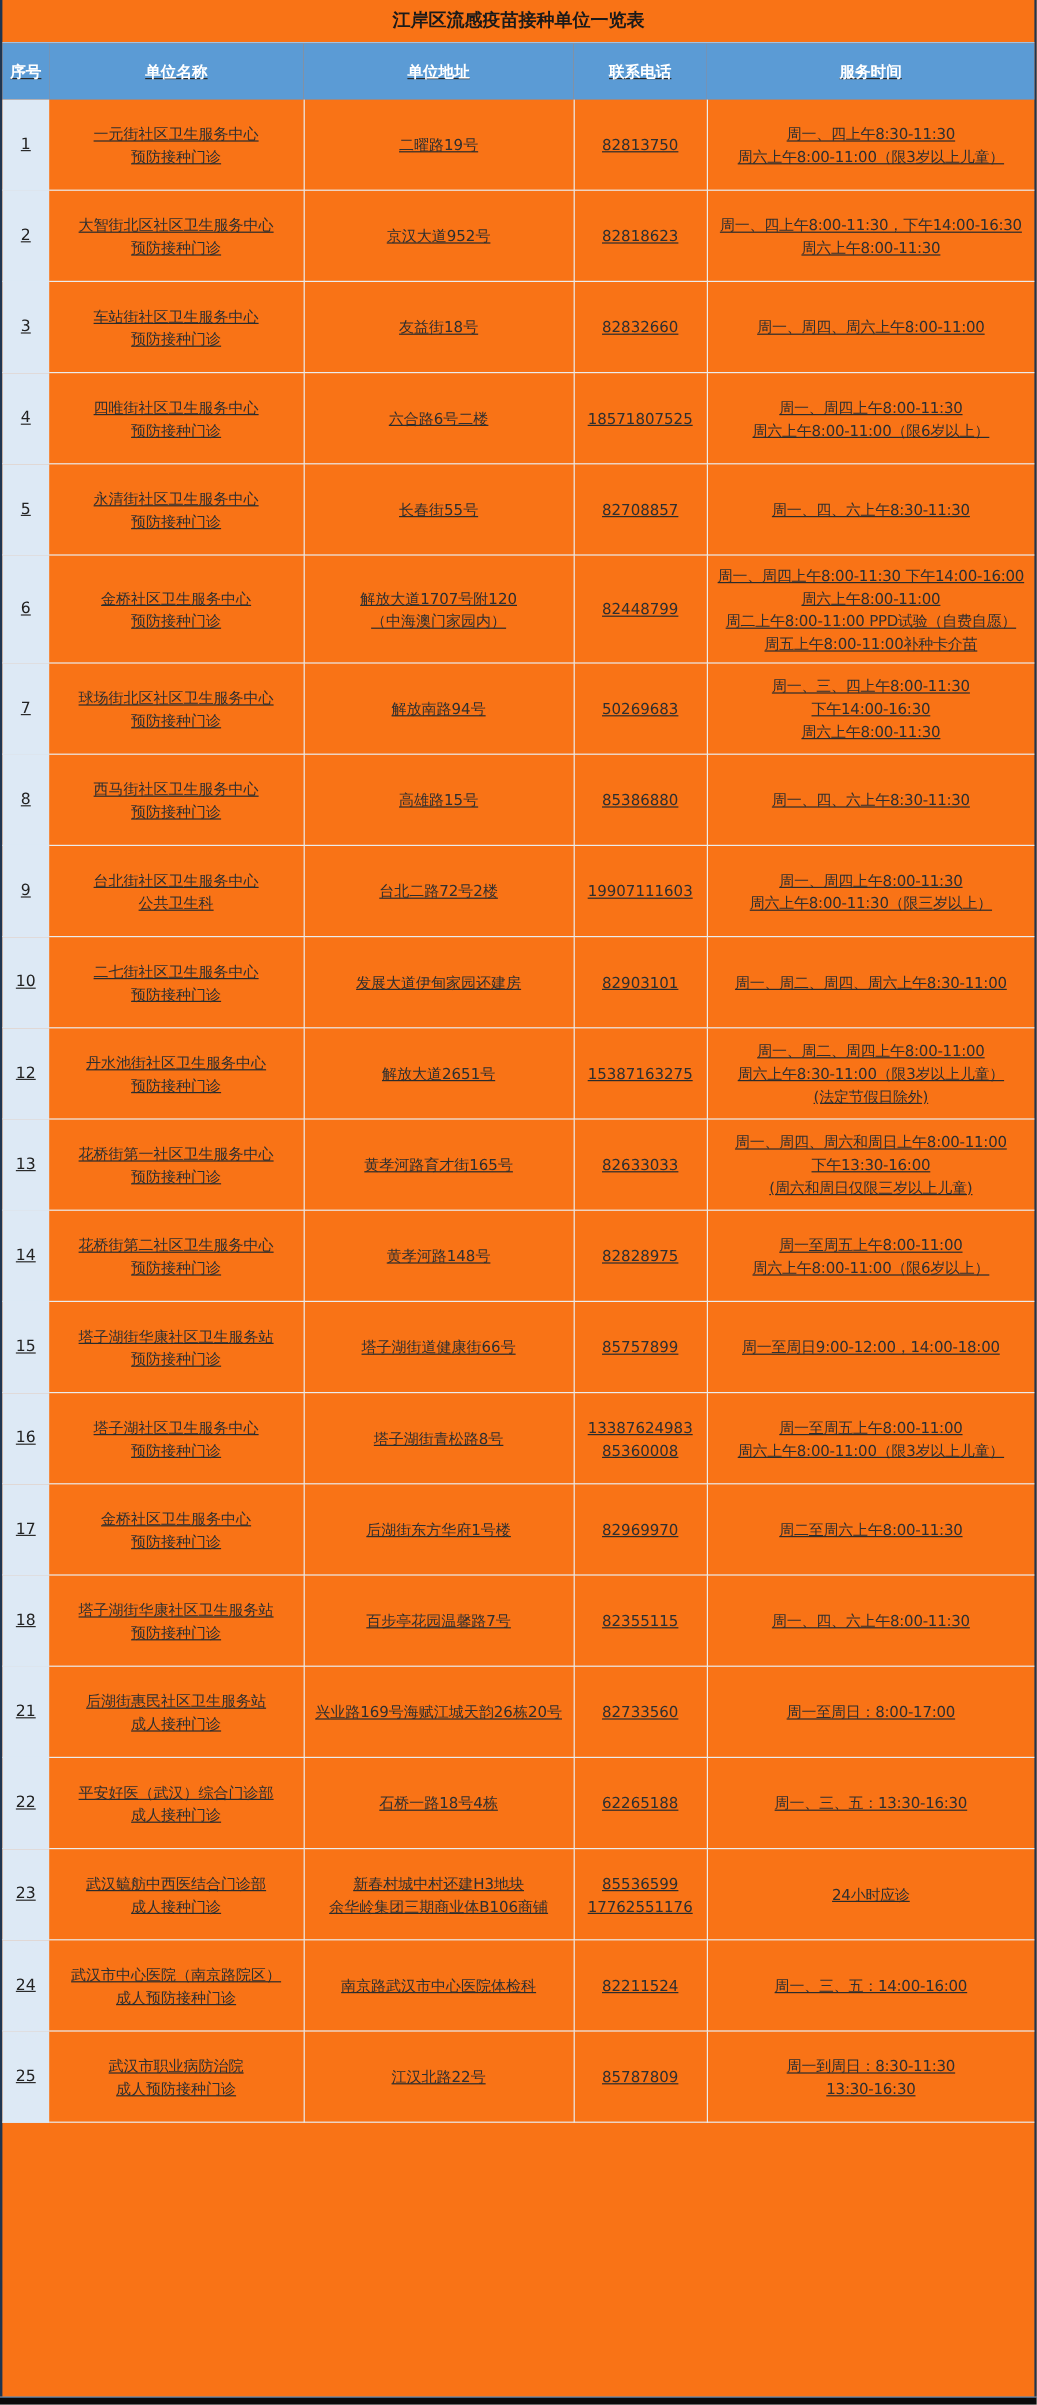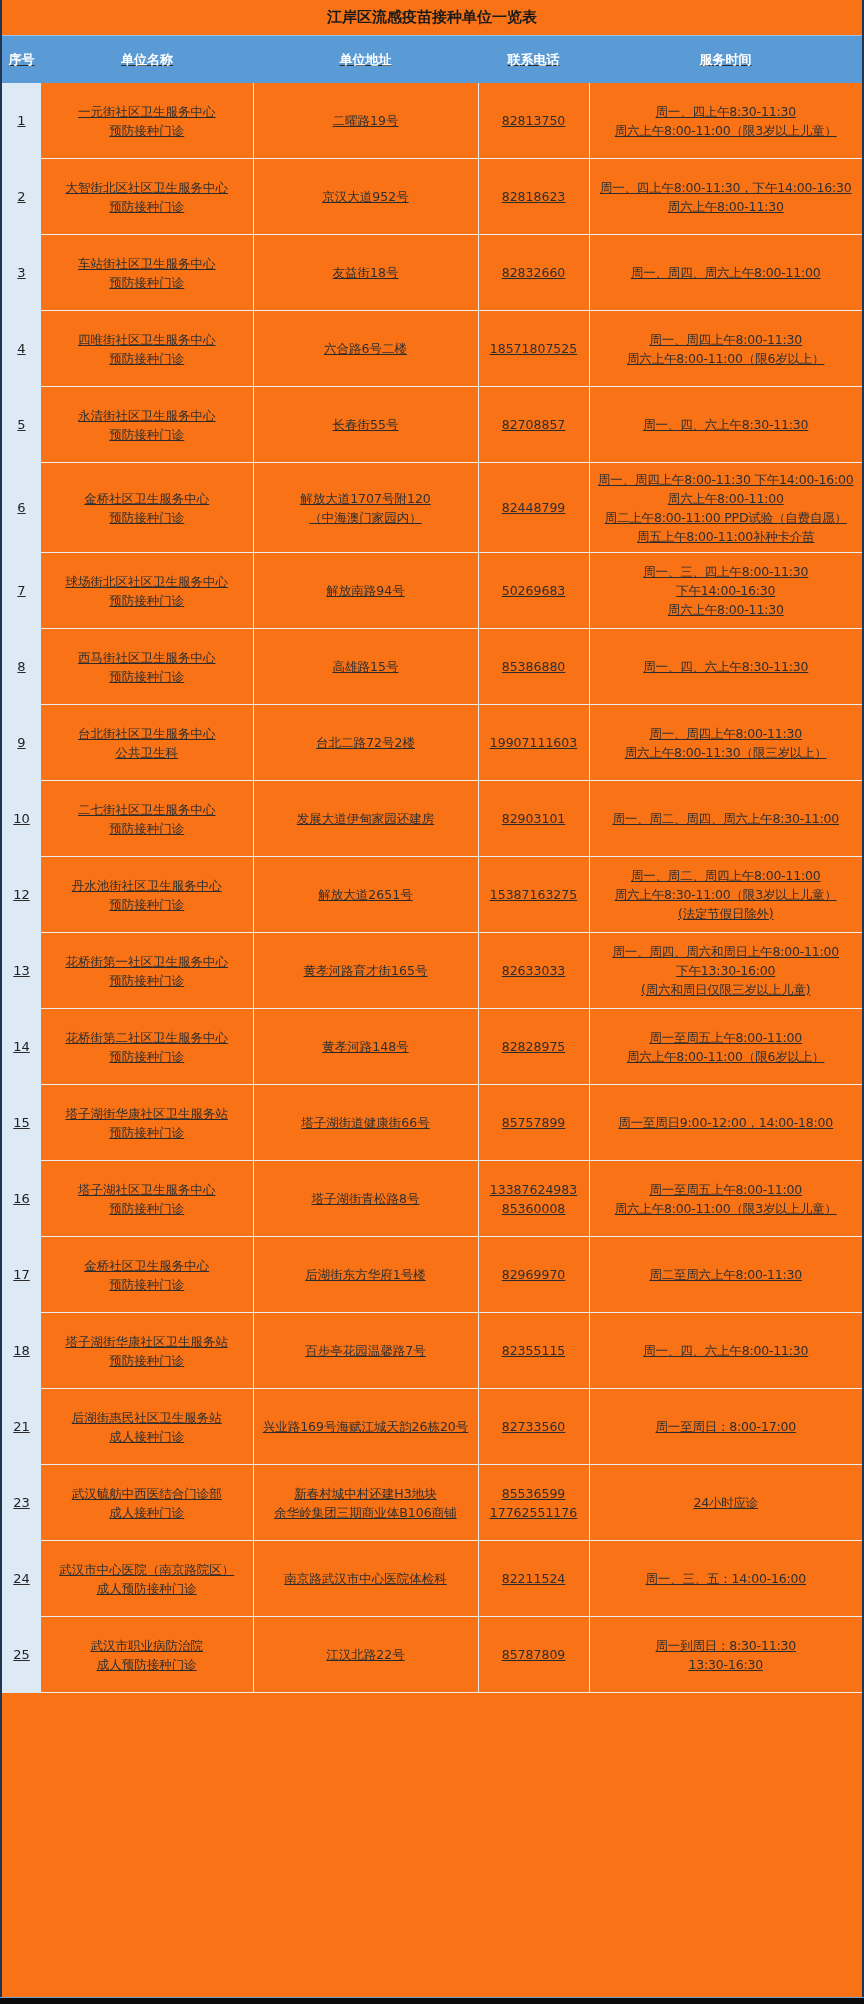--- a/index.html
+++ b/index.html
@@ -407,20 +407,36 @@
             <span class="line">兴业路169号海赋江城天韵26栋20号</span>
           </td>
           <td>
             <span class="line">82733560</span>
           </td>
           <td class="time">
             <span class="line">周一至周日：8:00-17:00</span>
           </td>
         </tr>
         <tr>
+          <td class="idx">22</td>
+          <td>
+            <span class="line">平安好医（武汉）综合门诊部</span>
+            <span class="line">成人接种门诊</span>
+          </td>
+          <td>
+            <span class="line">石桥一路18号4栋</span>
+          </td>
+          <td>
+            <span class="line">62265188</span>
+          </td>
+          <td class="time">
+            <span class="line">周一、三、五：13:30-16:30</span>
+          </td>
+        </tr>
+        <tr>
           <td class="idx">23</td>
           <td>
             <span class="line">武汉毓舫中西医结合门诊部</span>
             <span class="line">成人接种门诊</span>
           </td>
           <td>
             <span class="line">新春村城中村还建H3地块</span>
             <span class="line">余华岭集团三期商业体B106商铺</span>
           </td>
           <td>

